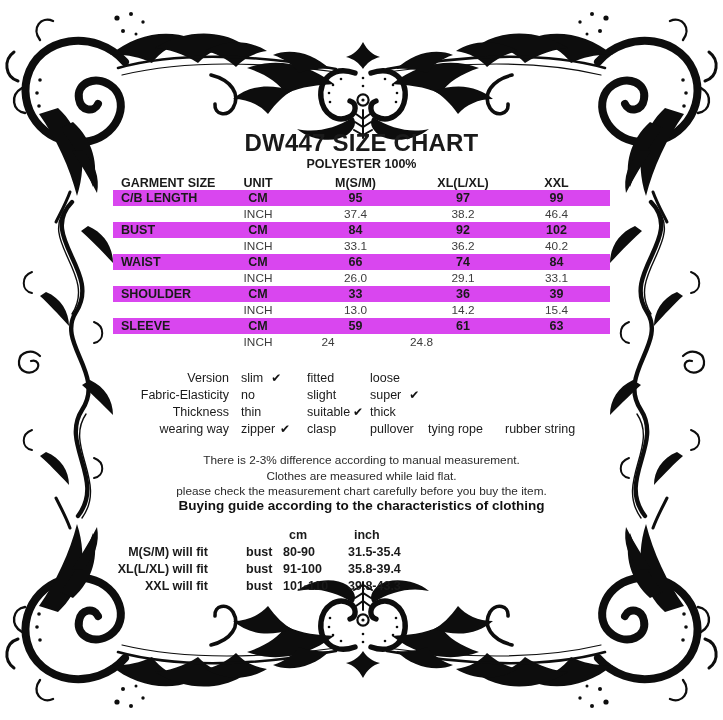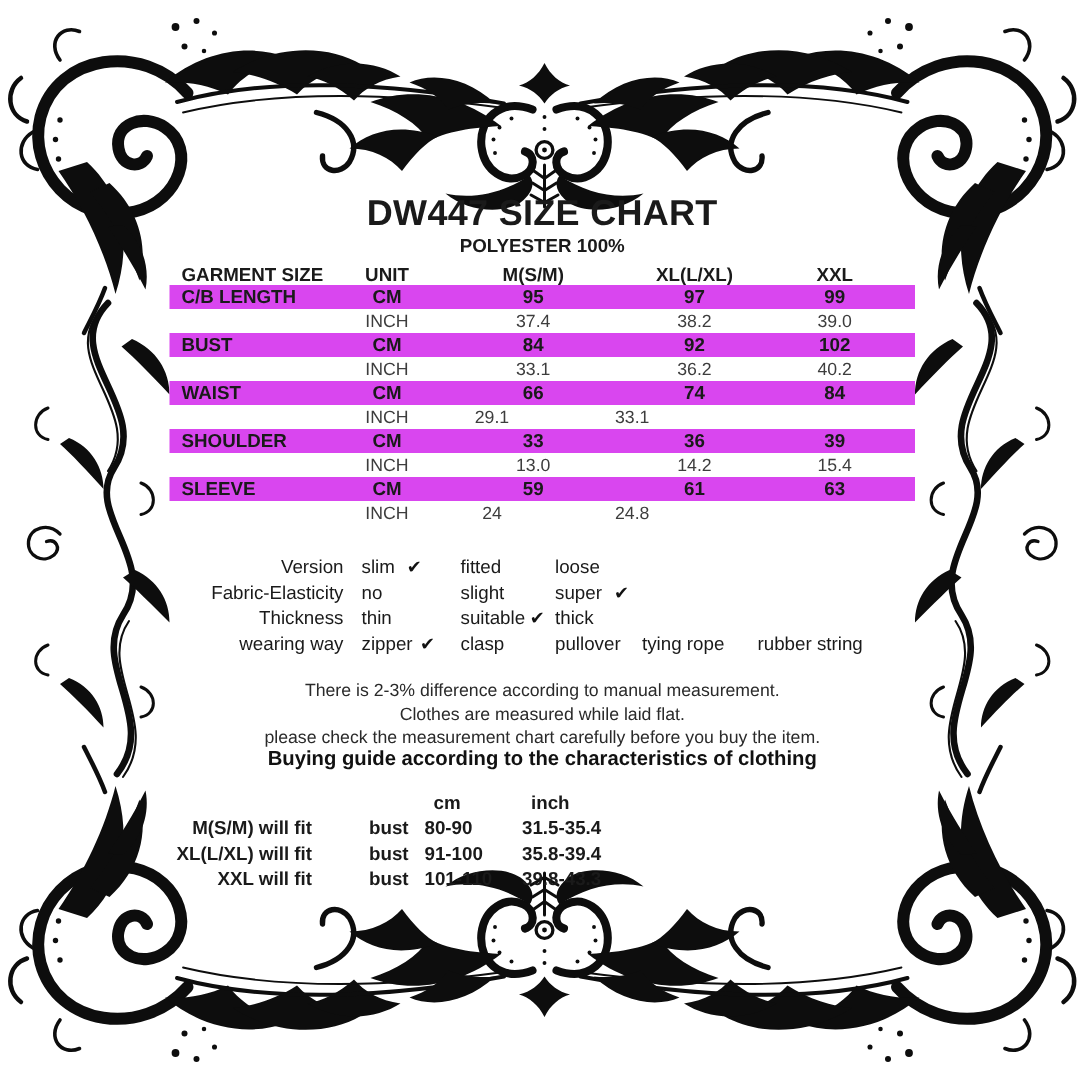--- a/index.html
+++ b/index.html
@@ -163,21 +163,21 @@
         <div class="cu">CM</div>
         <div class="cm1">95</div>
         <div class="cx">97</div>
         <div class="cxx">99</div>
       </div>
       <div class="trow inchrow">
         <div class="cl"></div>
         <div class="cu">INCH</div>
         <div class="cm1">37.4</div>
         <div class="cx">38.2</div>
-        <div class="cxx">39.0</div>
+        <div class="cxx">46.4</div>
       </div>
 
       <div class="trow cmrow shade">
         <div class="cl">BUST</div>
         <div class="cu">CM</div>
         <div class="cm1">84</div>
         <div class="cx">92</div>
         <div class="cxx">102</div>
       </div>
       <div class="trow inchrow">
@@ -191,20 +191,21 @@
       <div class="trow cmrow shade">
         <div class="cl">WAIST</div>
         <div class="cu">CM</div>
         <div class="cm1">66</div>
         <div class="cx">74</div>
         <div class="cxx">84</div>
       </div>
       <div class="trow inchrow">
         <div class="cl"></div>
         <div class="cu">INCH</div>
+        <div class="cm1">26.0</div>
         <div class="cx">29.1</div>
         <div class="cxx">33.1</div>
       </div>
 
       <div class="trow cmrow shade">
         <div class="cl">SHOULDER</div>
         <div class="cu">CM</div>
         <div class="cm1">33</div>
         <div class="cx">36</div>
         <div class="cxx">39</div>

